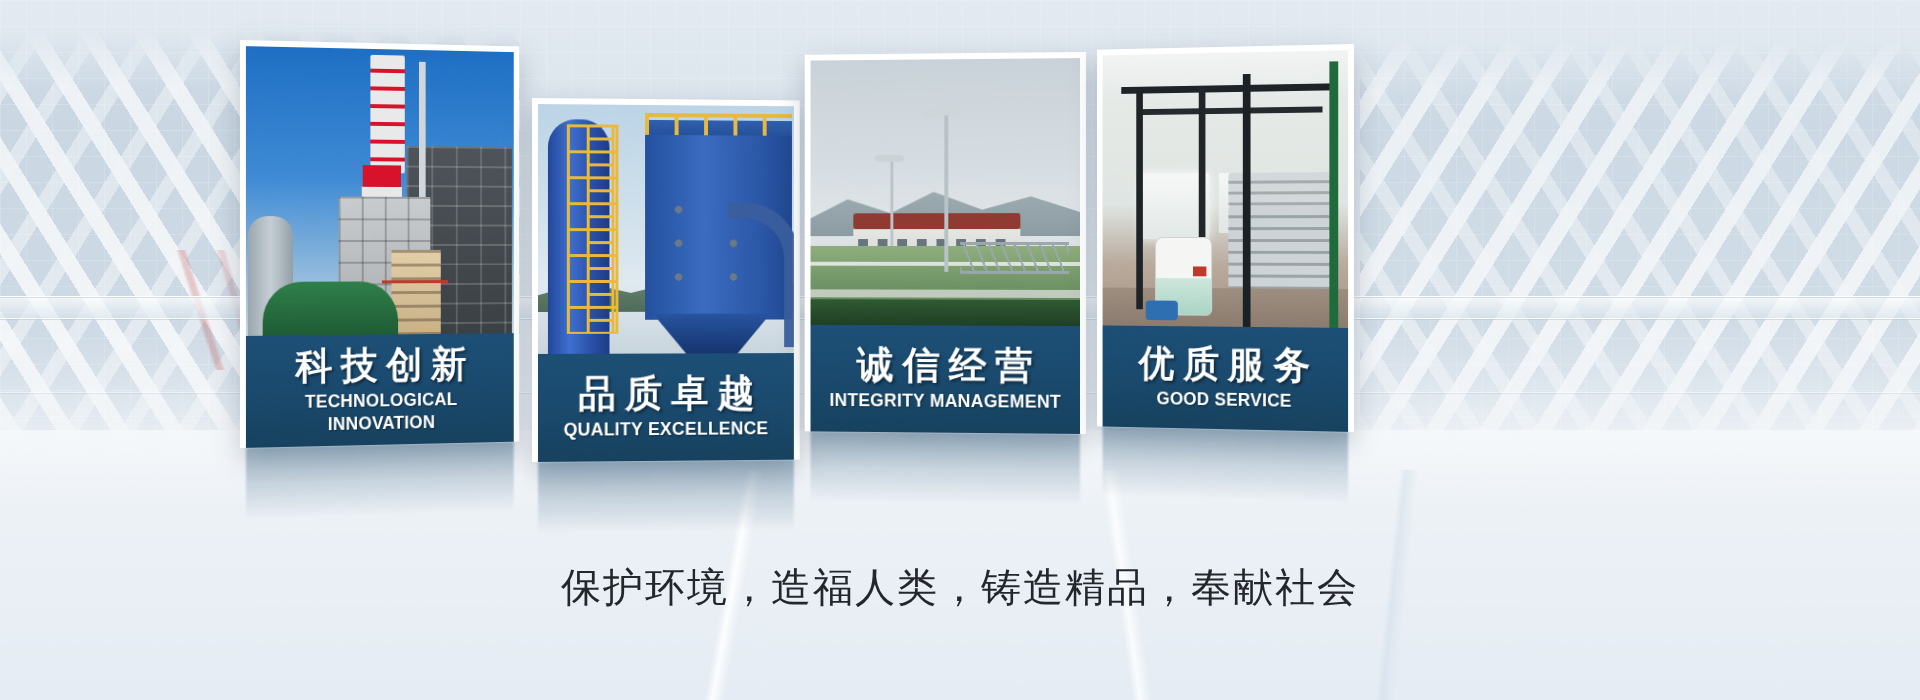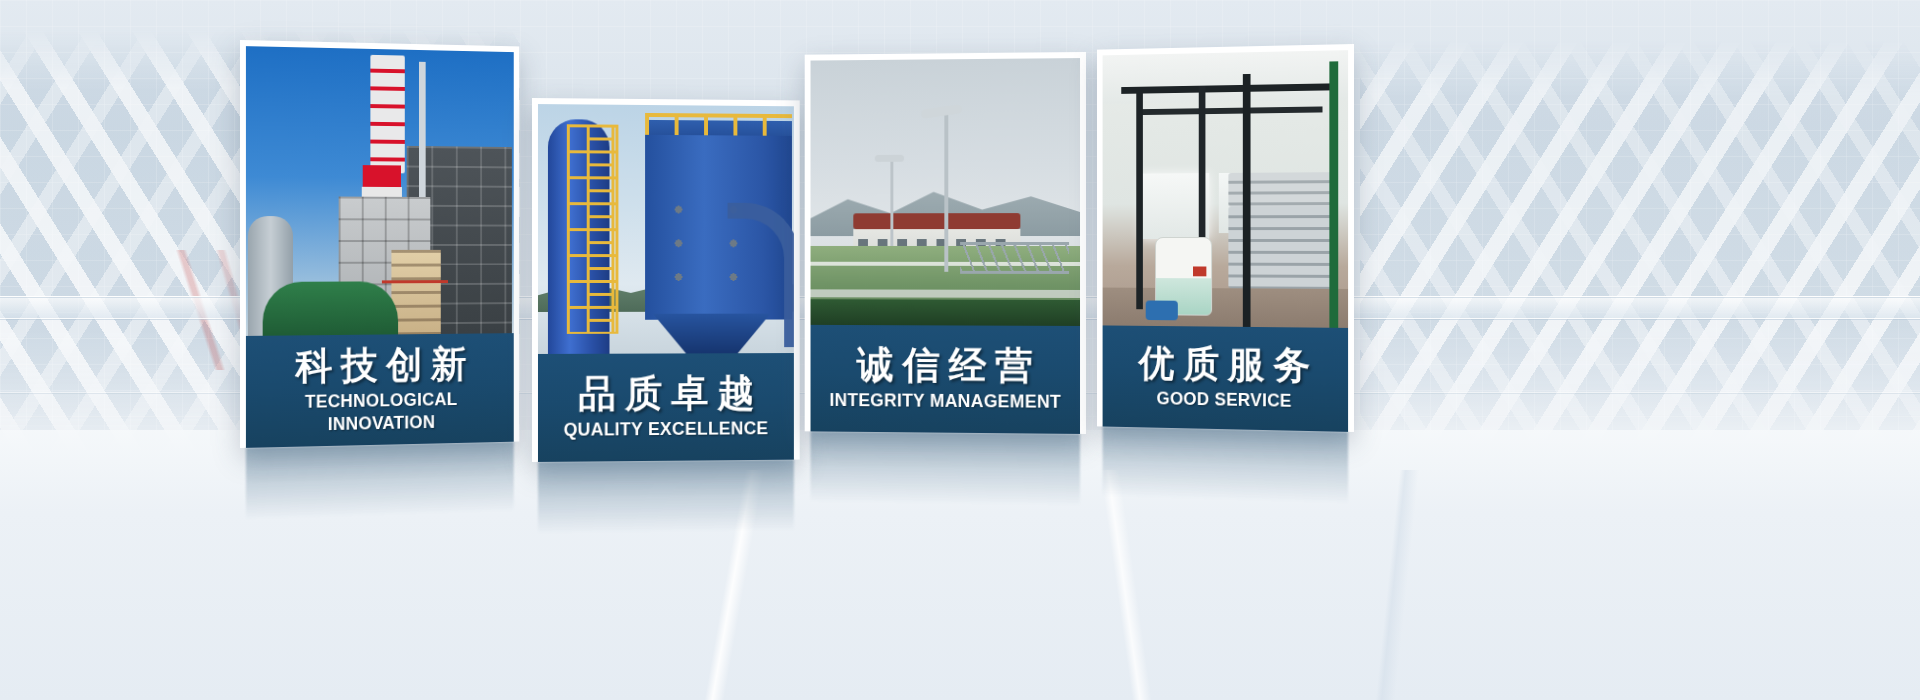--- a/index.html
+++ b/index.html
@@ -340,13 +340,14 @@
       </div>
       <div class="caption">
         <div class="cn">优质服务</div>
         <div class="en">GOOD SERVICE</div>
       </div>
       <div class="reflect"></div>
     </div>
 
   </div>
 
+  <div class="tagline">保护环境，造福人类，铸造精品，奉献社会</div>
 </div>
 
 </body></html>

